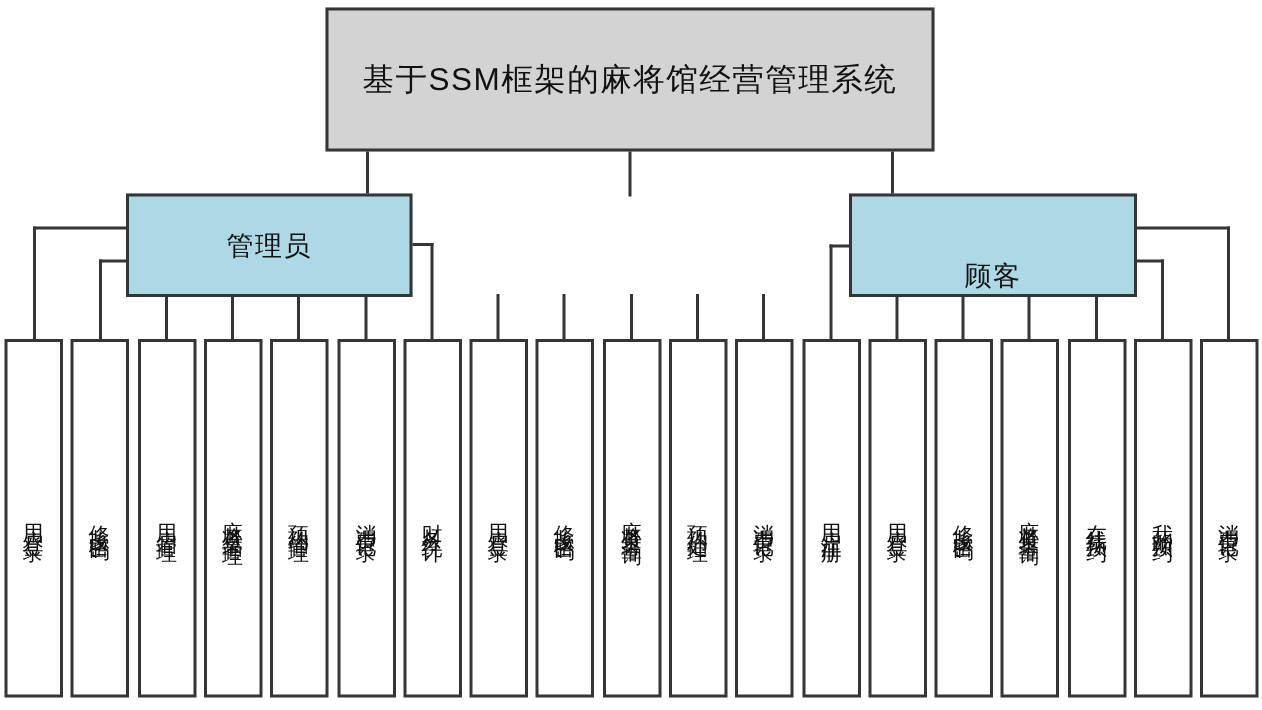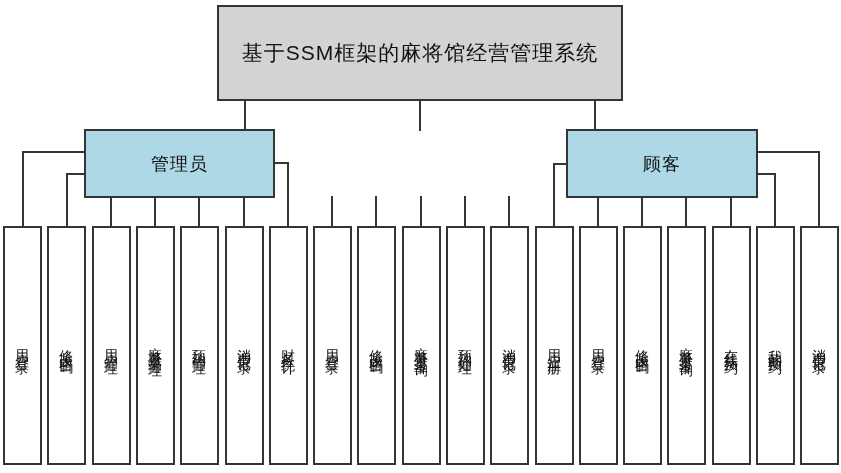--- a/index.html
+++ b/index.html
@@ -31,21 +31,21 @@
     letter-spacing: 1px;
   }
   .group {
     top: 129px; height: 69px;
     background: var(--group-fill, #add8e6);
     font-size: 18px;
     letter-spacing: 1px;
   }
   .group.g0 { left: 84px;  width: 191px; text-align: right; }
   .group.g1 { left: 323px; width: 195px; }
-  .group.g2 { left: 566px; width: 192px; }
+  .group.g2 { left: 566px; width: 192px; align-items: flex-end; }
   .leaf {
     top: 226px; width: 39px; height: 239px;
     background: var(--leaf-fill, #ffffff);
     font-size: 14px;
     writing-mode: vertical-rl;
     text-orientation: upright;
     letter-spacing: 4px;
   }
 </style>
 </head>

